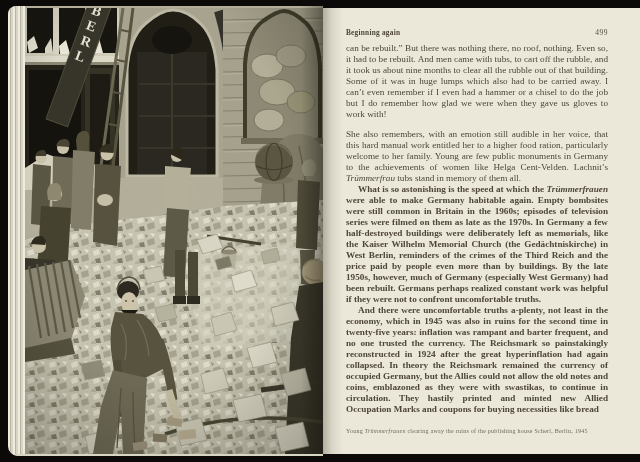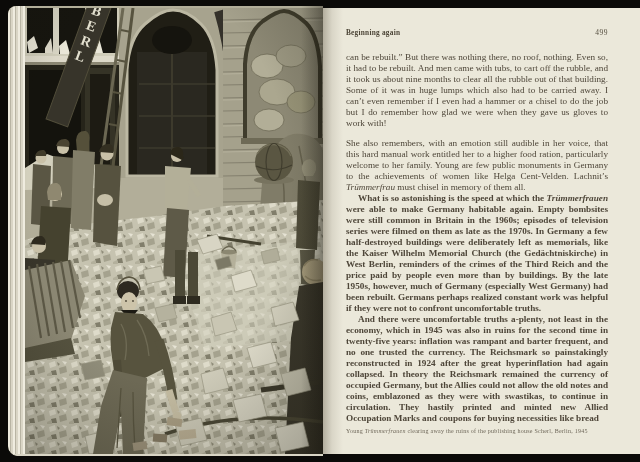--- a/index.html
+++ b/index.html
@@ -27,21 +27,21 @@
   .page-right::before{content:"";position:absolute;left:0;top:0;bottom:0;width:20px;
       background:linear-gradient(90deg,rgba(60,50,30,.32) 0%,rgba(60,50,30,.10) 45%,rgba(60,50,30,0) 100%);
       pointer-events:none;}
   .edge-strips-right{position:absolute;right:0;top:0;width:14px;height:100%;
       background:repeating-linear-gradient(90deg,#ddd9c8 0 2px,#b1ad9c 2px 3px,#cdc9b8 3px 5px);}
   .content{position:absolute;left:23px;top:0;width:262px;height:100%;}
   .running-head{display:flex;justify-content:space-between;align-items:baseline;
       padding-top:20px;font-family:"Liberation Serif","DejaVu Serif",serif;}
   .head-title{font-weight:bold;font-size:7.3px;letter-spacing:.25px;color:#4a4335;}
   .head-folio{font-size:7.5px;color:#564f40;letter-spacing:.5px;}
-  .body-text{margin-top:15px;font-size:9.2px;line-height:11px;color:#4e4639;
+  .body-text{margin-top:6px;font-size:9.2px;line-height:11px;color:#4e4639;
       text-align:justify;hyphens:auto;-webkit-hyphens:auto;}
   .body-text p{margin:0;}
   .body-text p.indent{text-indent:12px;font-weight:bold;}
   .body-text p.gap{margin-top:9px;}
   .body-text i{font-style:italic;}
   .caption{position:absolute;left:0;bottom:20px;width:100%;font-size:6px;
       letter-spacing:.25px;color:#6e6759;}
   .caption i{font-style:italic;}
 
   
@@ -315,21 +315,21 @@
     </div>
 
     <div class="page-right">
       <div class="content">
         <div class="running-head">
           <span class="head-title">Beginning again</span>
           <span class="head-folio">499</span>
         </div>
         <div class="body-text">
             <p class=""><span>can be rebuilt.” But there was nothing there, no roof, nothing. Even so, it had to be rebuilt. And men came with tubs, to cart off the rubble, and it took us about nine months to clear all the rubble out of that building. Some of it was in huge lumps which also had to be carried away. I can’t even remember if I even had a hammer or a chisel to do the job but I do remember how glad we were when they gave us gloves to work with!</span></p>
-            <p class="gap"><span>She also remembers, with an emotion still audible in her voice, that this hard manual work entitled her to a higher food ration, particularly welcome to her family. Young are few public monuments in Germany to the achievements of women like Helga Cent-Velden. Lachnit’s </span><i>Trümmerfrau</i><span> must chisel in memory of them all.</span></p>
+            <p class="gap"><span>She also remembers, with an emotion still audible in her voice, that this hard manual work entitled her to a higher food ration, particularly welcome to her family. Young are few public monuments in Germany to the achievements of women like Helga Cent-Velden. Lachnit’s </span><i>Trümmerfrau</i><span> tubs stand in memory of them all.</span></p>
             <p class="indent "><span>What is so astonishing is the speed at which the </span><i>Trümmerfrauen</i><span> were able to make Germany habitable again. Empty bombsites were still common in Britain in the 1960s; episodes of television series were filmed on them as late as the 1970s. In Germany a few half-destroyed buildings were deliberately left as memorials, like the Kaiser Wilhelm Memorial Church (the Gedächtniskirche) in West Berlin, reminders of the crimes of the Third Reich and the price paid by people even more than by buildings. By the late 1950s, however, much of Germany (especially West Germany) had been rebuilt. Germans perhaps realized constant work was helpful if they were not to confront uncomfortable truths.</span></p>
             <p class="indent "><span>And there were uncomfortable truths a-plenty, not least in the economy, which in 1945 was also in ruins for the second time in twenty-five years: inflation was rampant and barter frequent, and no one trusted the currency. The Reichsmark so painstakingly reconstructed in 1924 after the great hyperinflation had again collapsed. In theory the Reichsmark remained the currency of occupied Germany, but the Allies could not allow the old notes and coins, emblazoned as they were with swastikas, to continue in circulation. They hastily printed and minted new Allied Occupation Marks and coupons for buying necessities like bread</span></p>
           </div>
         <div class="caption"><span>Young </span><i>Trümmerfrauen</i><span> clearing away the ruins of the publishing house Scherl, Berlin, 1945</span></div>
       </div>
       <div class="edge-strips-right"></div>
     </div>
 
   </div>
 </div>

